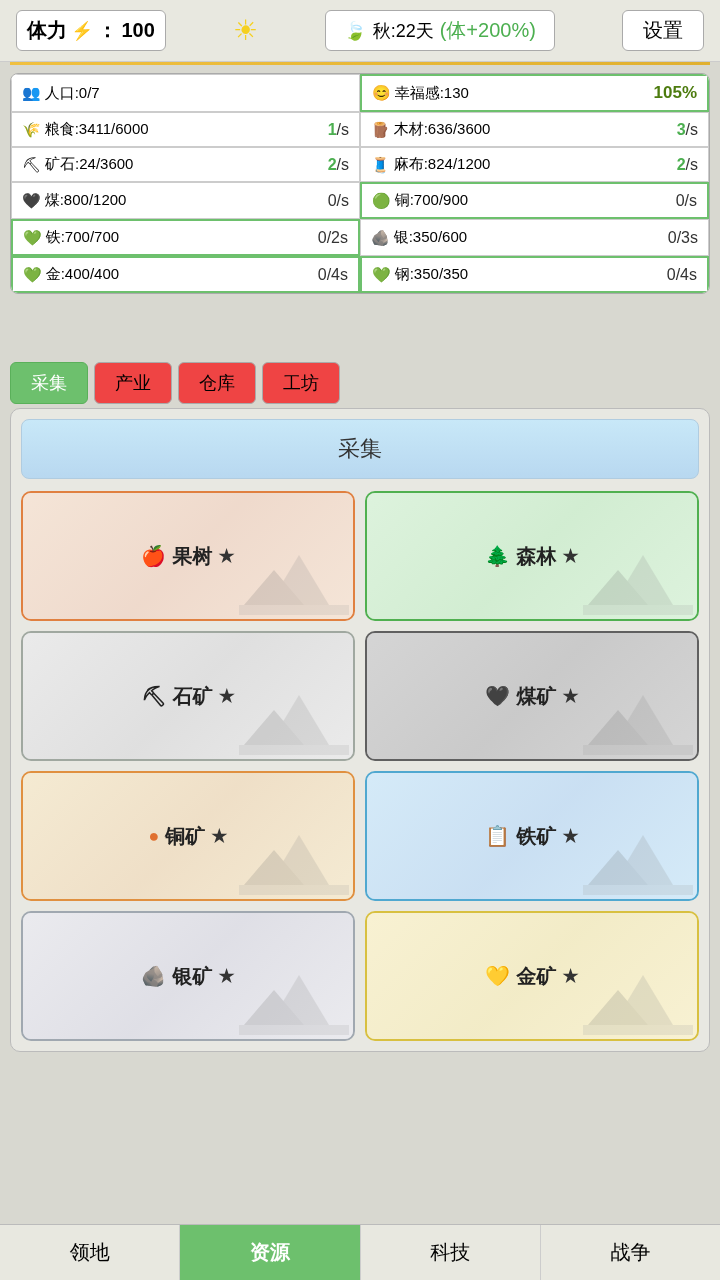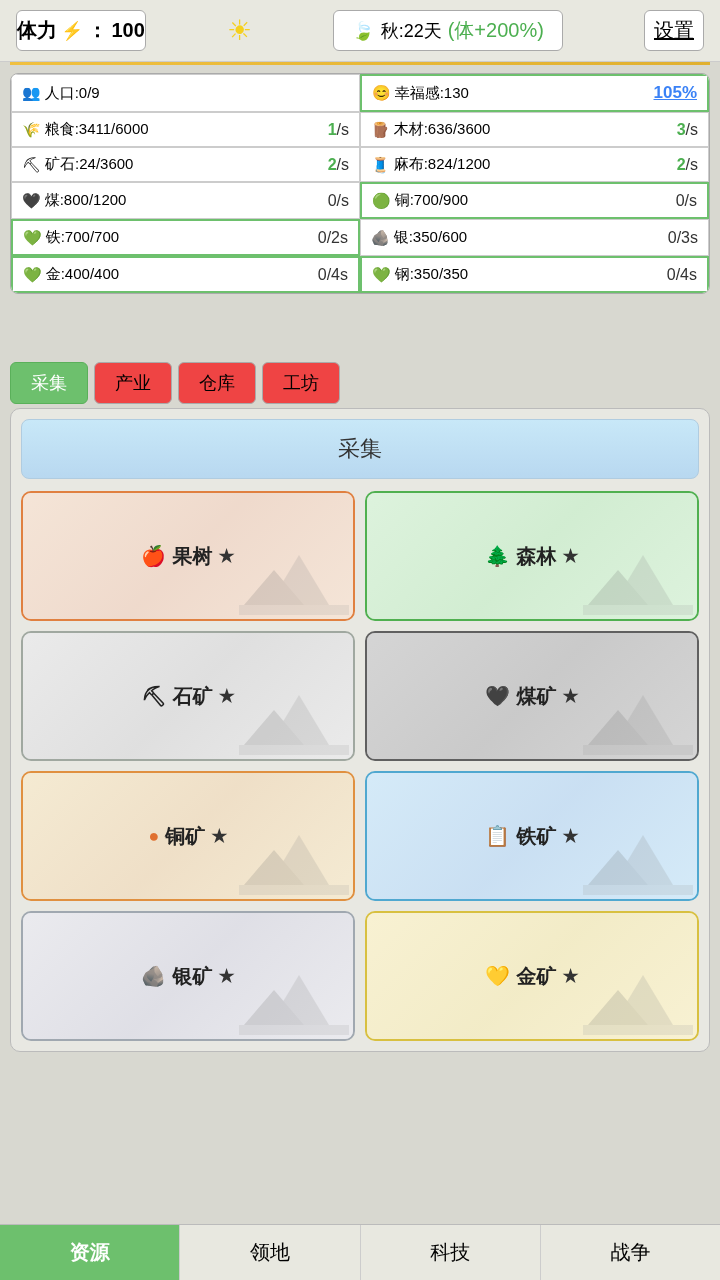--- a/index.html
+++ b/index.html
@@ -18,21 +18,21 @@
       align-items: center;
       justify-content: space-between;
       padding: 10px 16px;
       background: #e8e8e0;
       border-bottom: 1px solid #ccc;
     }
     .stamina-box {
       background: white;
       border: 1.5px solid #aaa;
       border-radius: 6px;
-      padding: 6px 0;
+      padding: 6px 10px;
       font-size: 20px;
       font-weight: bold;
       display: flex;
       align-items: center;
       gap: 4px;
     }
     .stamina-lightning {
       color: #f0c040;
       font-size: 18px;
     }
@@ -51,24 +51,23 @@
       gap: 6px;
     }
     .season-bonus {
       color: #4caf50;
       font-size: 20px;
     }
     .settings-btn {
       background: white;
       border: 1.5px solid #aaa;
       border-radius: 6px;
-      padding: 6px 9px;
+      padding: 6px 20px;
       font-size: 20px;
       cursor: pointer;
-      text-decoration: underline;
     }
 
     
     .yellow-divider {
       height: 3px;
       background: linear-gradient(to right, #f0c040, #e0b030);
       margin: 0 10px;
     }
 
     
@@ -104,24 +103,23 @@
     }
     .stat-rate {
       font-size: 16px;
       color: #333;
     }
     .rate-num {
       color: #4caf50;
       font-weight: bold;
     }
     .happiness-pct {
-      color: #3b82f6;
+      color: #4d7c0f;
       font-weight: bold;
       font-size: 17px;
-      text-decoration: underline;
     }
 
     
     .middle-area {
       height: 60px;
       background: #d8d8d0;
     }
 
     
     .tab-bar {
@@ -277,21 +275,21 @@
 </div>
 
 <div class="yellow-divider"></div>
 
 <div class="stats-area">
   <div class="stats-grid">
 
     <div class="stat-cell">
       <span class="stat-label">
         <span>👥</span>
-        <span>人口:0/9</span>
+        <span>人口:0/7</span>
       </span>
     </div>
 
     <div class="stat-cell green-border">
       <span class="stat-label">
         <span>😊</span>
         <span>幸福感:130</span>
       </span>
       <span class="happiness-pct">105%</span>
     </div>
@@ -502,17 +500,17 @@
       <span class="card-label">
         <span style="color:#d4a000;">💛</span>
         <span>金矿</span>
         <span class="card-star">★</span>
       </span>
     </div>
   </div>
 </div>
 
 <div class="bottom-nav">
+  <button class="nav-btn">领地</button>
   <button class="nav-btn active">资源</button>
-  <button class="nav-btn">领地</button>
   <button class="nav-btn">科技</button>
   <button class="nav-btn">战争</button>
 </div>
 
 </body></html>

